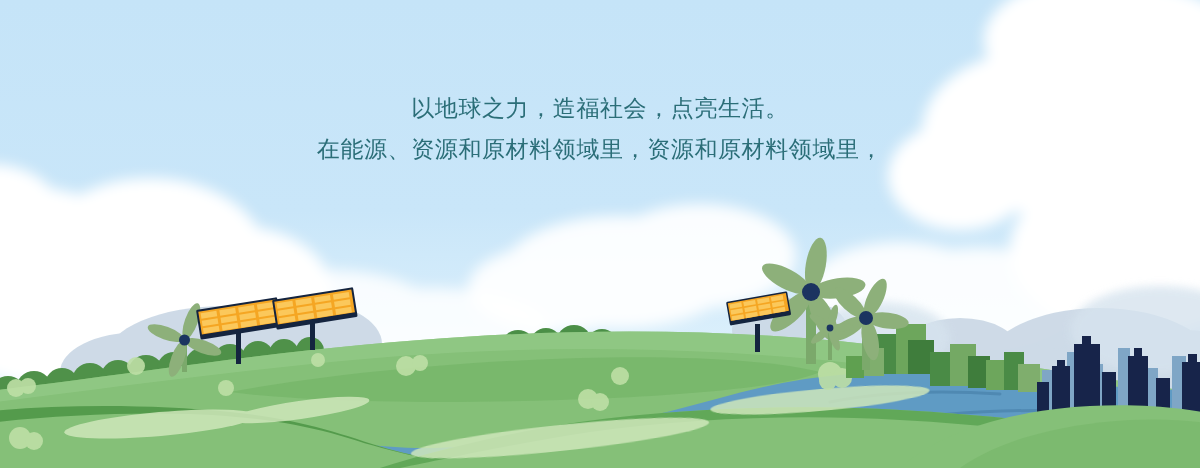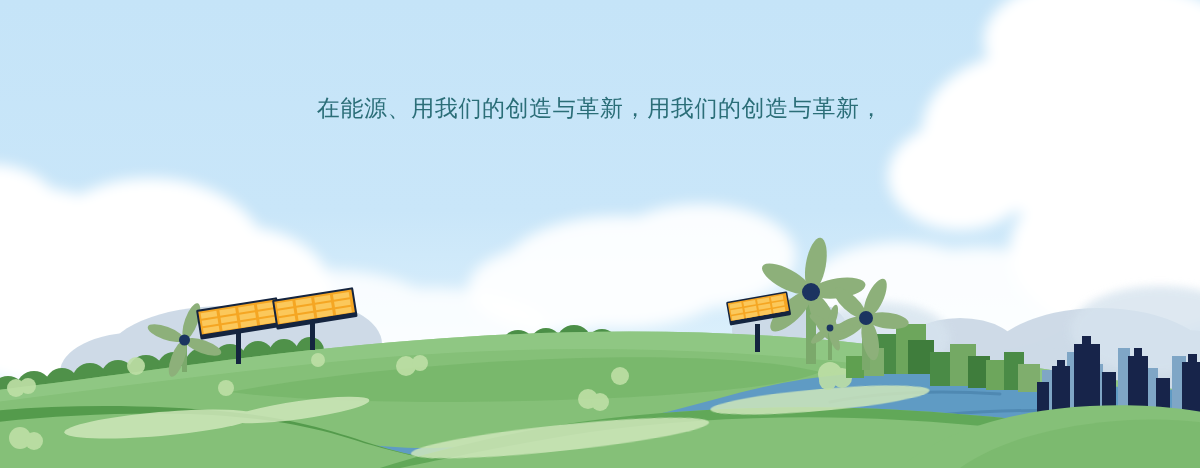--- a/index.html
+++ b/index.html
@@ -370,16 +370,17 @@
             <rect x="31" y="15" width="12" height="4.4"></rect>
               <rect x="45" y="15" width="12" height="4.4"></rect>
           </g>
         </g>
       </g>
 
     </g>
   </svg>
 
   <div id="tagline">
-    <span class="line" style="color: rgb(43, 110, 120);">在能源、用我们的创造与革新，用我们的创造与革新，</span>
+    <span class="line" style="color: rgb(43, 110, 120);">以地球之力，造福社会，点亮生活。</span>
+    <span class="line" style="color: rgb(43, 110, 120);">在能源、资源和原材料领域里，资源和原材料领域里，</span>
   </div>
 
 </div>
 
 </body></html>

